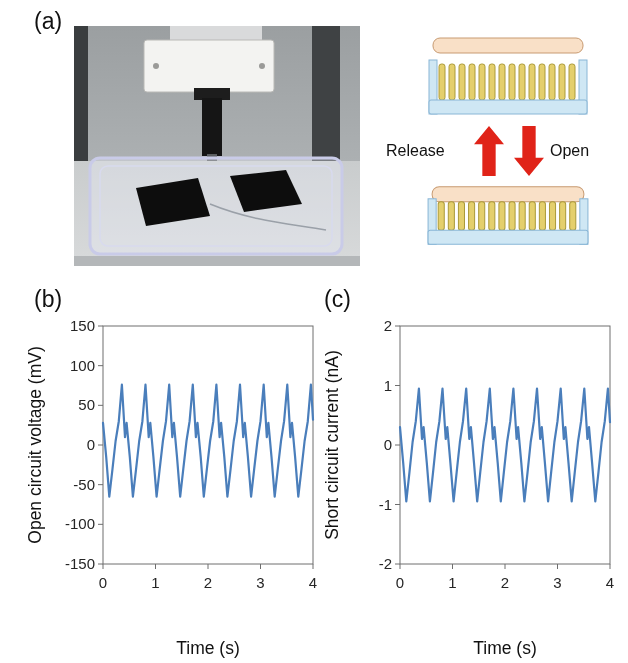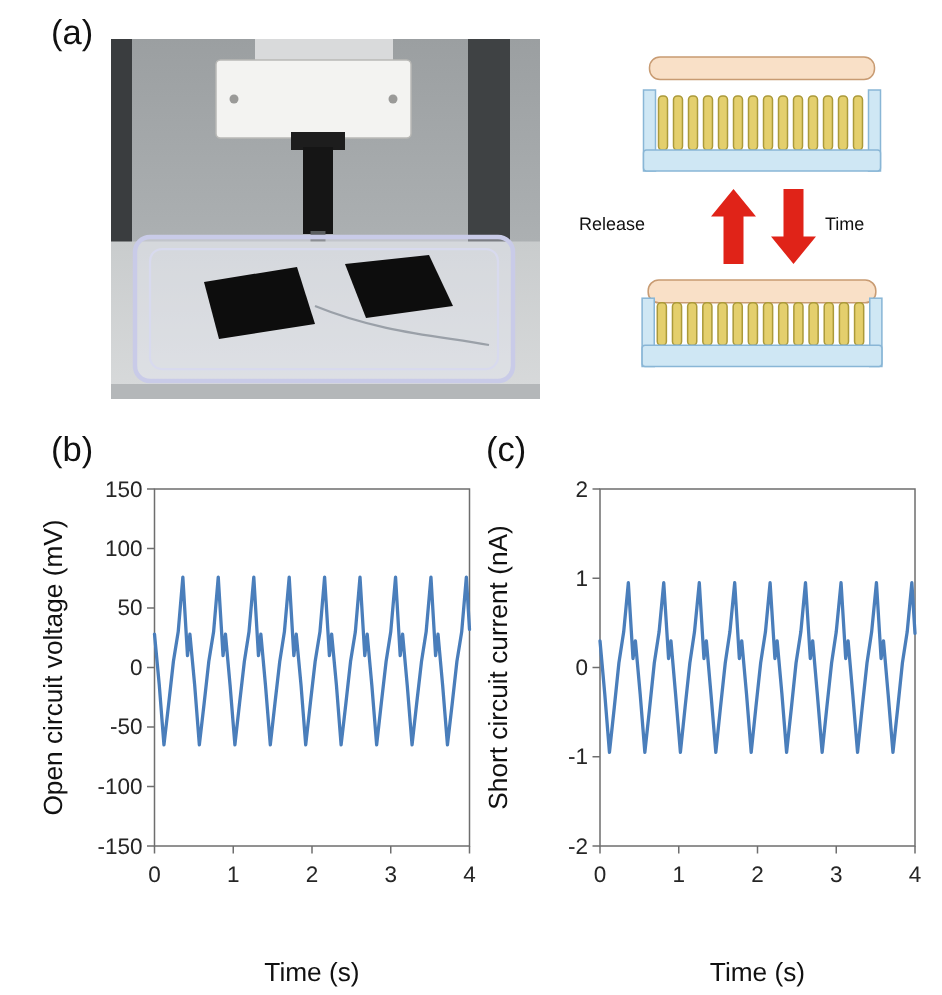--- a/index.html
+++ b/index.html
@@ -25,21 +25,21 @@
   #device-released{left:422px;top:36px;width:172px;height:85px;}
   #device-pressed{left:422px;top:184px;width:172px;height:64px;}
   .device svg{display:block;width:100%;height:100%;}
   .plate{fill:#f9e0c7;stroke:#c89b72;stroke-width:1;}
   .traywall{fill:#cfe7f4;stroke:#89b6d6;stroke-width:1;}
   .pillar{fill:#e4cf6d;stroke:#ab9a3a;stroke-width:1;}
   .arrow{position:absolute;width:30px;height:58px;}
   #release-arrow{left:474px;top:122px;}
   #push-arrow{left:514px;top:122px;}
   .arrow polygon{fill:#e02318;}
-  .motion-label{position:absolute;font-size:12px;color:#111;}
+  .motion-label{position:absolute;font-size:16px;color:#111;}
   #release-label{left:386px;top:142px;}
   #push-label{left:550px;top:142px;}
 
   
   .chart{position:absolute;width:300px;height:348px;}
   #chart-voltage{left:21px;top:312px;}
   #chart-current{left:318px;top:312px;}
   .chart svg{display:block;width:100%;height:100%;}
   svg text{font-family:"Liberation Sans",sans-serif;}
 </style>
@@ -109,21 +109,21 @@
     </svg>
   </div>
 
   <svg class="arrow" id="release-arrow" viewBox="0 0 36 60">
     <polygon points="18,0 36,22 26,22 26,60 10,60 10,22 0,22"></polygon>
   </svg>
   <svg class="arrow" id="push-arrow" viewBox="0 0 36 60">
     <polygon points="18,60 0,38 10,38 10,0 26,0 26,38 36,38"></polygon>
   </svg>
   <div class="motion-label" id="release-label">Release</div>
-  <div class="motion-label" id="push-label">Time</div>
+  <div class="motion-label" id="push-label">Open</div>
 
   <div class="device" id="device-pressed">
     <svg viewBox="0 0 170 62">
       <rect class="plate" x="10" y="2" width="150" height="15" rx="7"></rect>
       <rect class="traywall" x="6" y="14" width="8" height="45"></rect>
       <rect class="traywall" x="156" y="14" width="8" height="45"></rect>
       <g>
         <rect class="pillar" x="16" y="17" width="6" height="28" rx="2.5"></rect>
           <rect class="pillar" x="26" y="17" width="6" height="28" rx="2.5"></rect>
         <rect class="pillar" x="36" y="17" width="6" height="28" rx="2.5"></rect>

